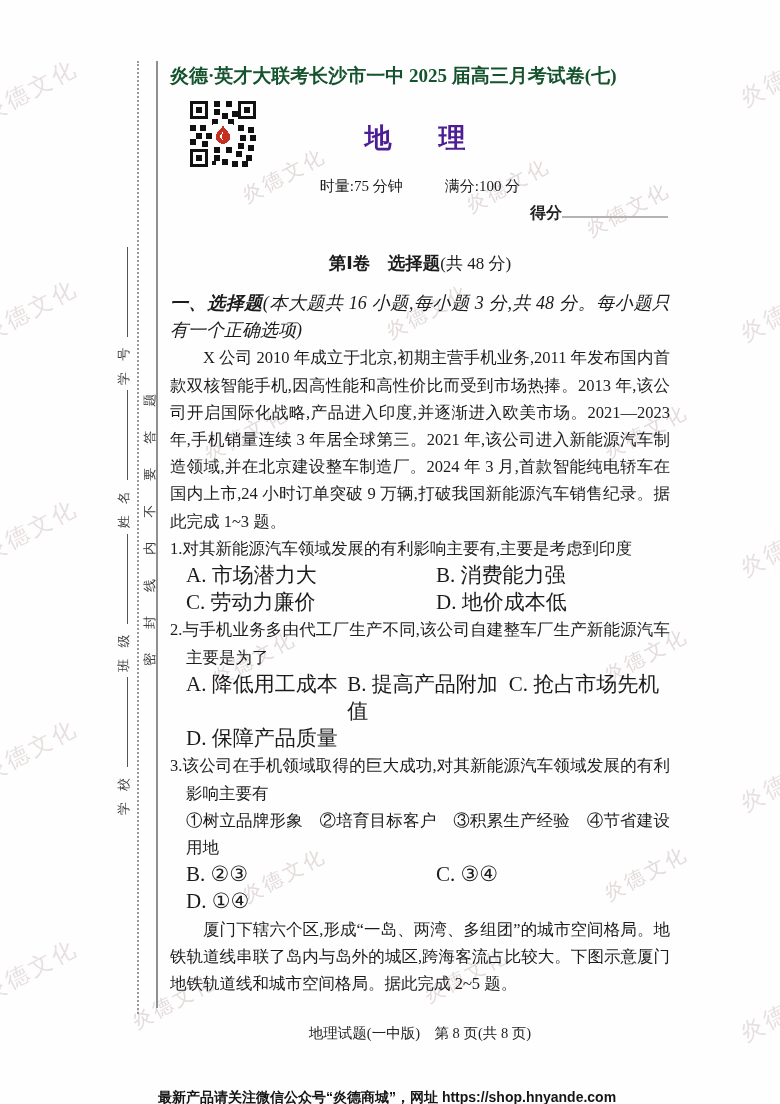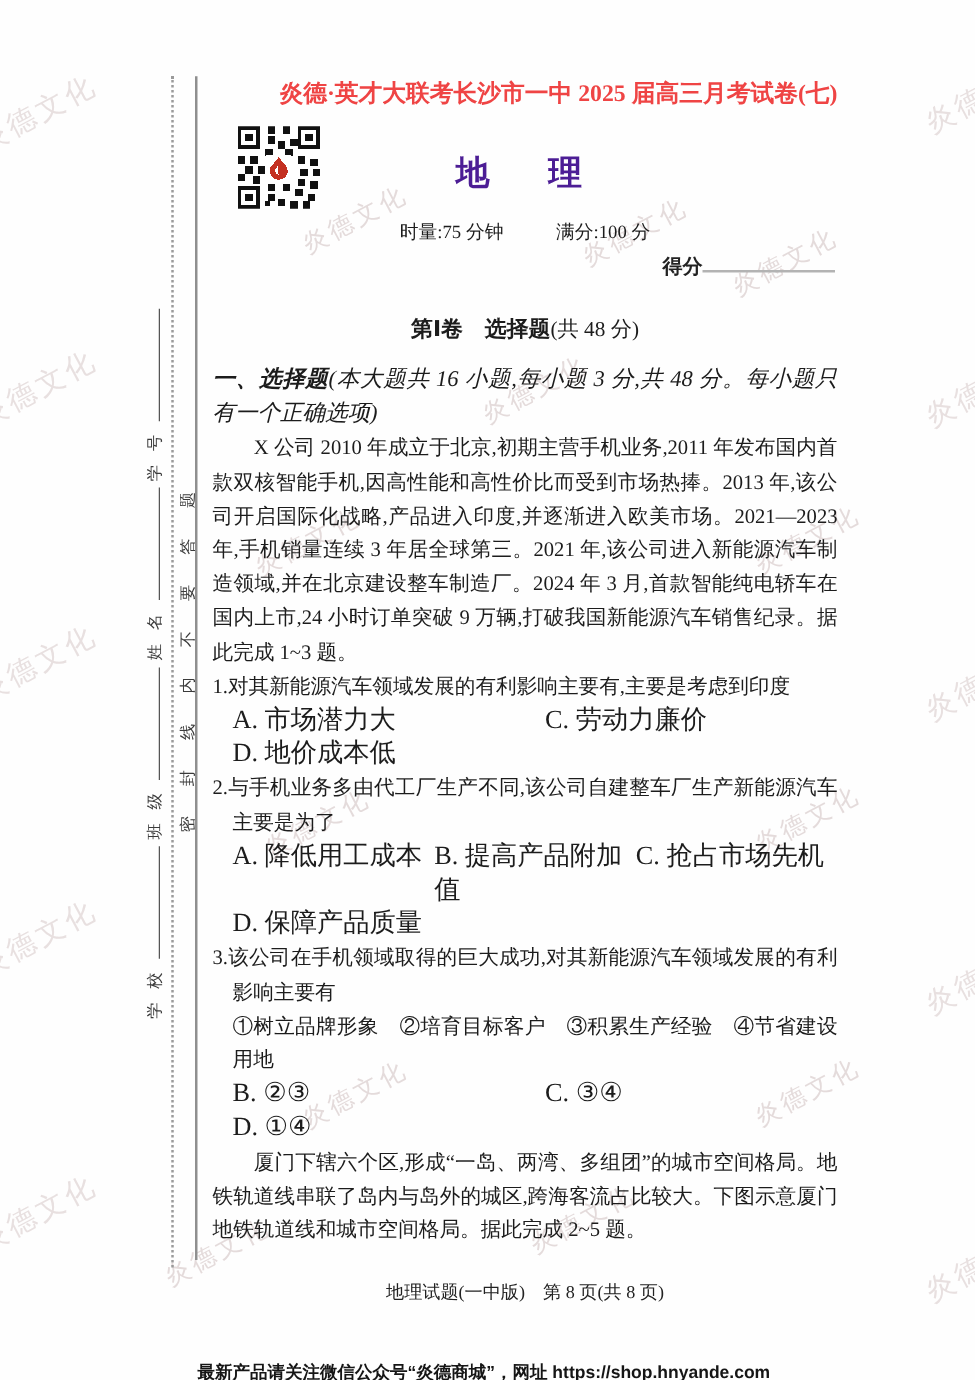--- a/index.html
+++ b/index.html
@@ -24,22 +24,22 @@
   .flabel{letter-spacing:0.85em;}
   .fblank{display:inline-block;width:90px;height:13px;border-bottom:1.5px solid #555;margin-right:2px;}
   .seal-strip{
     position:absolute;left:0px;top:507px;width:300px;height:18px;
     transform:rotate(-90deg);font-size:13px;color:#3a3a3a;
     letter-spacing:1.85em;white-space:nowrap;
   }
   
   .content{position:absolute;left:170px;top:58px;width:500px;}
   .exam-title{
-    font-size:19px;font-weight:bold;text-align:right;white-space:nowrap;
-    margin-top:5px;line-height:26px;letter-spacing:0px;color:#ef4444;
+    font-size:19px;font-weight:bold;text-align:left;white-space:nowrap;
+    margin-top:5px;line-height:26px;letter-spacing:0px;color:#14532d;
   }
   .qr{position:absolute;left:190px;top:101px;width:66px;height:66px;}
   .subject{
     font-family:"Liberation Sans","DejaVu Sans",sans-serif;
     font-size:27px;font-weight:bold;text-align:center;letter-spacing:10px;
     margin-top:32px;line-height:34px;color:#4c1d95;
   }
   .info-line{text-align:center;font-size:15px;margin-top:20px;line-height:22px;}
   .info-gap{display:inline-block;width:42px;}
   .score-row{text-align:right;margin-top:4px;height:24px;padding-right:2px;}
@@ -177,20 +177,21 @@
     </p>
 
     <p class="passage">X 公司 2010 年成立于北京,初期主营手机业务,2011 年发布国内首款双核智能手机,因高性能和高性价比而受到市场热捧。2013 年,该公司开启国际化战略,产品进入印度,并逐渐进入欧美市场。2021—2023 年,手机销量连续 3 年居全球第三。2021 年,该公司进入新能源汽车制造领域,并在北京建设整车制造厂。2024 年 3 月,首款智能纯电轿车在国内上市,24 小时订单突破 9 万辆,打破我国新能源汽车销售纪录。据此完成 1~3 题。</p>
 
     <div class="question">
       <p class="q-text">
         <span>1.</span><span>对其新能源汽车领域发展的有利影响主要有,主要是考虑到印度</span>
       </p>
       <div class="opts two-col">
         <span class="opt"><span>A.</span> <span>市场潜力大</span></span>
+        <span class="opt"><span>B.</span> <span>消费能力强</span></span>
         <span class="opt"><span>C.</span> <span>劳动力廉价</span></span>
         <span class="opt"><span>D.</span> <span>地价成本低</span></span>
       </div>
     </div>
 
     <div class="question">
       <p class="q-text">
         <span>2.</span><span>与手机业务多由代工厂生产不同,该公司自建整车厂生产新能源汽车主要是为了</span>
       </p>
       <div class="opts one-col">

